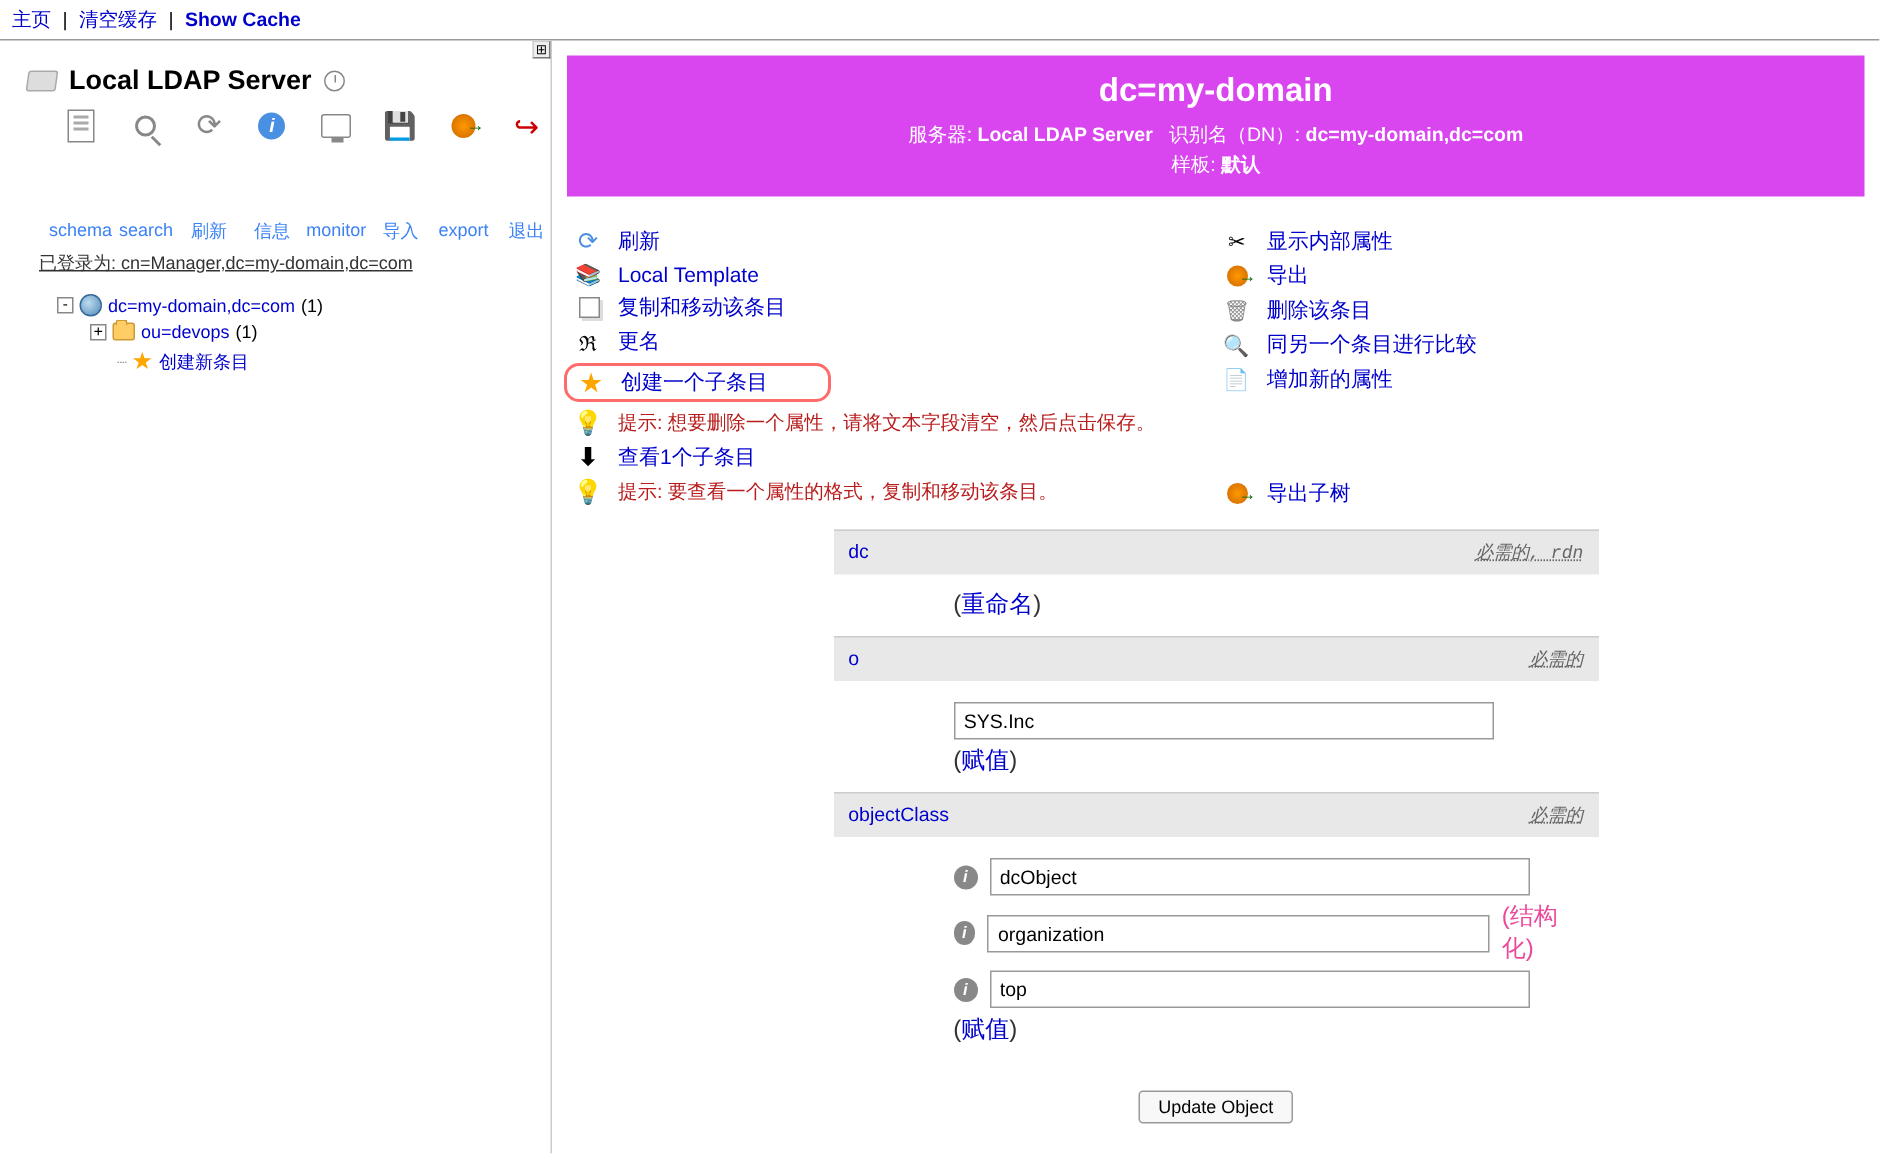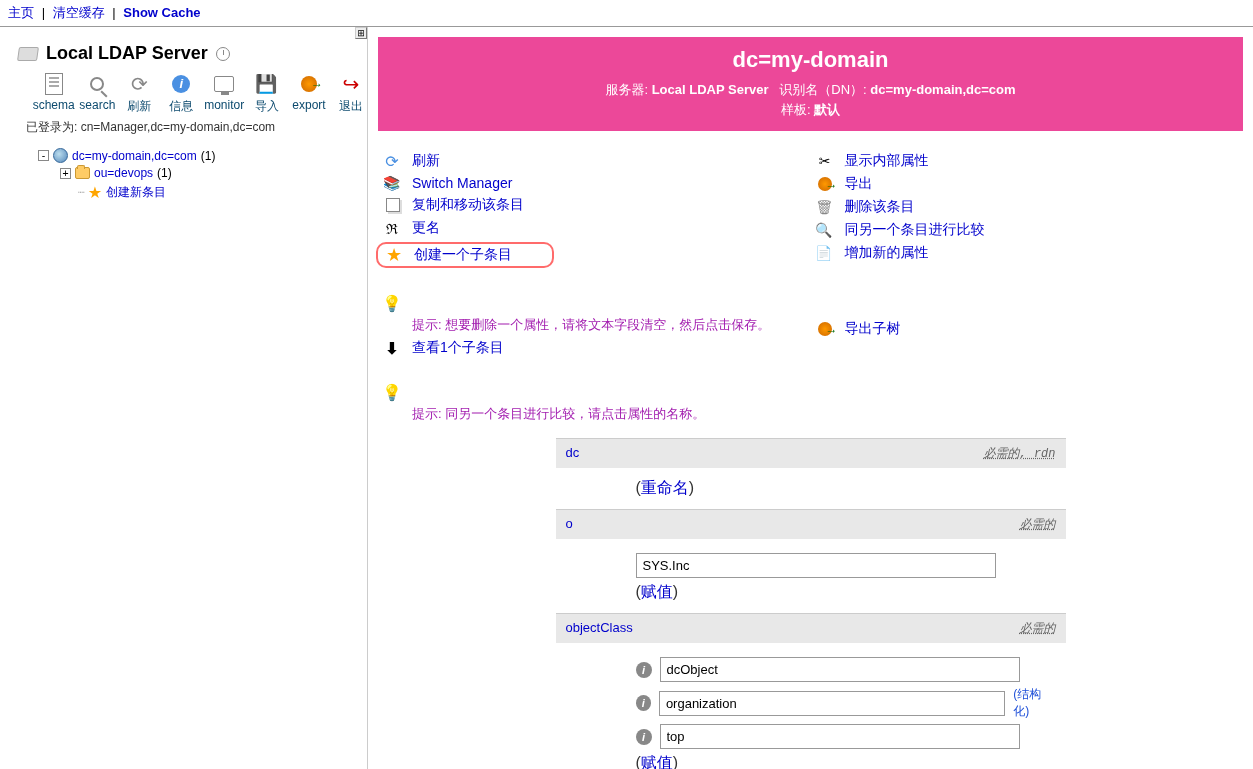--- a/index.html
+++ b/index.html
@@ -17,62 +17,62 @@
 .expand-btn { position: absolute; top: 0; right: 0; width: 12px; height: 12px; border: 1px outset #ccc; background: #eee; font-size: 9px; text-align: center; line-height: 10px; cursor: pointer; }
 
 .server-header { display: flex; align-items: center; gap: 8px; margin: 8px 0 4px 10px; }
 .server-header h2 { font-size: 18px; font-weight: bold; }
 .clock-icon { width: 14px; height: 14px; border: 1px solid #888; border-radius: 50%; display: inline-block; position: relative; }
 .clock-icon::after { content:''; position:absolute; top:2px; left:6px; width:1px; height:5px; background:#888; }
 
 .toolbar { display: flex; gap: 10px; margin: 8px 0 4px 28px; }
 .tool-item { display: flex; flex-direction: column; align-items: center; gap: 2px; min-width: 32px; }
 .tool-item .ico { width: 24px; height: 24px; display: flex; align-items: center; justify-content: center; }
-.tool-item .lbl { font-size: 12px; color: #0c4a6e; }
-
-.login-info { font-size: 12px; margin: 4px 0 12px 18px; color: #333; }
+.tool-item .lbl { font-size: 12px; color: #3b82f6; margin-top: 48px; }
+
+.login-info { font-size: 12px; margin: 4px 0 12px 18px; color: #333; text-decoration: underline; }
 
 .tree { margin-left: 30px; font-size: 12px; }
 .tree-row { display: flex; align-items: center; gap: 4px; margin: 3px 0; }
 .tree-indent-1 { margin-left: 22px; }
 .tree-indent-2 { margin-left: 40px; }
 .tree-toggle { width: 11px; height: 11px; border: 1px solid #888; background: #fff; font-size: 10px; line-height: 9px; text-align: center; cursor: pointer; font-family: monospace; }
 .tree-dots { color: #999; letter-spacing: -1px; font-size: 11px; }
 .globe { width: 15px; height: 15px; background: radial-gradient(circle at 5px 5px, #bde, #58b); border-radius: 50%; border: 1px solid #369; }
 .folder { width: 15px; height: 12px; background: #fc6; border: 1px solid #c93; border-radius: 2px; position: relative; }
 .folder::before { content:''; position:absolute; top:-3px; left:1px; width:6px; height:3px; background:#fc6; border:1px solid #c93; border-bottom:none; border-radius:2px 2px 0 0;}
 .star { color: #ffa500; font-size: 16px; }
 
-.entry-header { background: #ec4899; color: #fff; text-align: center; padding: 10px; margin: 10px 10px 0 10px; }
+.entry-header { background: #d946ef; color: #fff; text-align: center; padding: 10px; margin: 10px 10px 0 10px; }
 .entry-header h1 { font-size: 22px; font-weight: bold; margin-bottom: 8px; }
 .entry-header .meta { font-size: 13px; }
 .entry-header .meta-row { margin: 2px 0; }
 .entry-header .meta b { font-weight: bold; }
 
 .actions { display: flex; padding: 16px 10px 0 10px; }
 .action-col { flex: 1; }
 .action-row { display: flex; align-items: center; gap: 10px; margin: 5px 0; padding-left: 4px; }
 .action-row .aico { width: 20px; height: 16px; display: flex; align-items: center; justify-content: center; flex-shrink: 0; }
 .action-row a { color: #0000cc; font-size: 14px; }
-.hint { color: #a21caf; font-size: 13px; margin-left: 30px; margin-top: 43px; }
+.hint { color: #b91c1c; font-size: 13px; margin-left: 30px; }
 .highlighted { border: 2px solid #ff6b6b; border-radius: 10px; padding: 2px 40px 2px 2px; display: inline-flex; margin-left: -2px; }
 
 .attr-table { margin: 10px auto 20px; width: 510px; }
 .attr-header { background: #e8e8e8; padding: 6px 10px; display: flex; justify-content: space-between; border-top: 1px solid #ccc; }
 .attr-header .name { font-weight: normal; color: #0000cc; }
 .attr-header .req { color: #666; font-size: 12px; font-style: italic; text-decoration: underline dotted; font-family: Liberation Mono, monospace; }
 .attr-body { padding: 10px 10px 10px 80px; }
 .attr-value-row { display: flex; align-items: center; gap: 8px; margin: 4px 0; }
 .attr-input { width: 360px; padding: 4px 6px; border: 1px solid #999; font-size: 13px; background: #fff; }
 .attr-static { width: 360px; padding: 4px 0; }
 .asterisk { font-size: 14px; }
 .attr-action { color: #0000cc; font-size: 16px; }
 .attr-action::before { content:'('; color:#333; }
 .attr-action::after { content:')'; color:#333; }
-.struct { color: #1d4ed8; font-size: 12px; }
+.struct { color: #ec4899; font-size: 16px; }
 .struct::before { content:'('; }
 .struct::after { content:')'; }
 .info-ico { width:16px; height:16px; border-radius:50%; background:#888; color:#fff; font-size:11px; text-align:center; line-height:16px; font-weight:bold; font-style: italic; display:inline-block; }
 
 .update-btn-wrap { text-align: center; margin: 20px 0; }
 .update-btn { padding: 3px 12px; border: 1px solid #999; background: #f8f8f8; border-radius: 3px; font-size: 12px; cursor: pointer; }
 
 
 .ico-doc { width:18px; height:22px; border:1px solid #888; background:#fff; position:relative; }
 .ico-doc::after{content:'';position:absolute;top:3px;left:3px;right:3px;height:2px;background:#aaa;box-shadow:0 4px 0 #aaa,0 8px 0 #aaa;}
@@ -206,21 +206,21 @@
     </div>
 
     <div class="actions">
       <div class="action-col">
         <div class="action-row">
             <span class="aico ico-sm-refresh">⟳</span>
             <a>刷新</a>
           </div>
         <div class="action-row">
             <span class="aico ico-sm-template">📚</span>
-            <a>Switch Manager</a>
+            <a>Local Template</a>
           </div>
         <div class="action-row">
             <span class="aico">
               <span class="ico-sm-copy"></span>
             </span>
             <a>复制和移动该条目</a>
           </div>
         <div class="action-row">
             <span class="aico ico-sm-rename">ℜ</span>
             <a>更名</a>
@@ -234,21 +234,21 @@
         <div class="action-row">
             <span class="aico ico-sm-bulb">💡</span>
             <span class="hint" style="margin-left:0;">提示:   想要删除一个属性，请将文本字段清空，然后点击保存。</span>
           </div>
         <div class="action-row">
             <span class="aico ico-sm-down">⬇</span>
             <a>查看1个子条目</a>
           </div>
         <div class="action-row">
             <span class="aico ico-sm-bulb">💡</span>
-            <span class="hint" style="margin-left:0;">提示:   同另一个条目进行比较，请点击属性的名称。</span>
+            <span class="hint" style="margin-left:0;">提示:   要查看一个属性的格式，复制和移动该条目。</span>
           </div>
       </div>
       <div class="action-col">
         <div class="action-row">
             <span class="aico ico-sm-tools">✂</span>
             <a>显示内部属性</a>
           </div>
         <div class="action-row">
             <span class="aico">
               <span class="ico-export" style="width:14px;height:14px;"></span>

